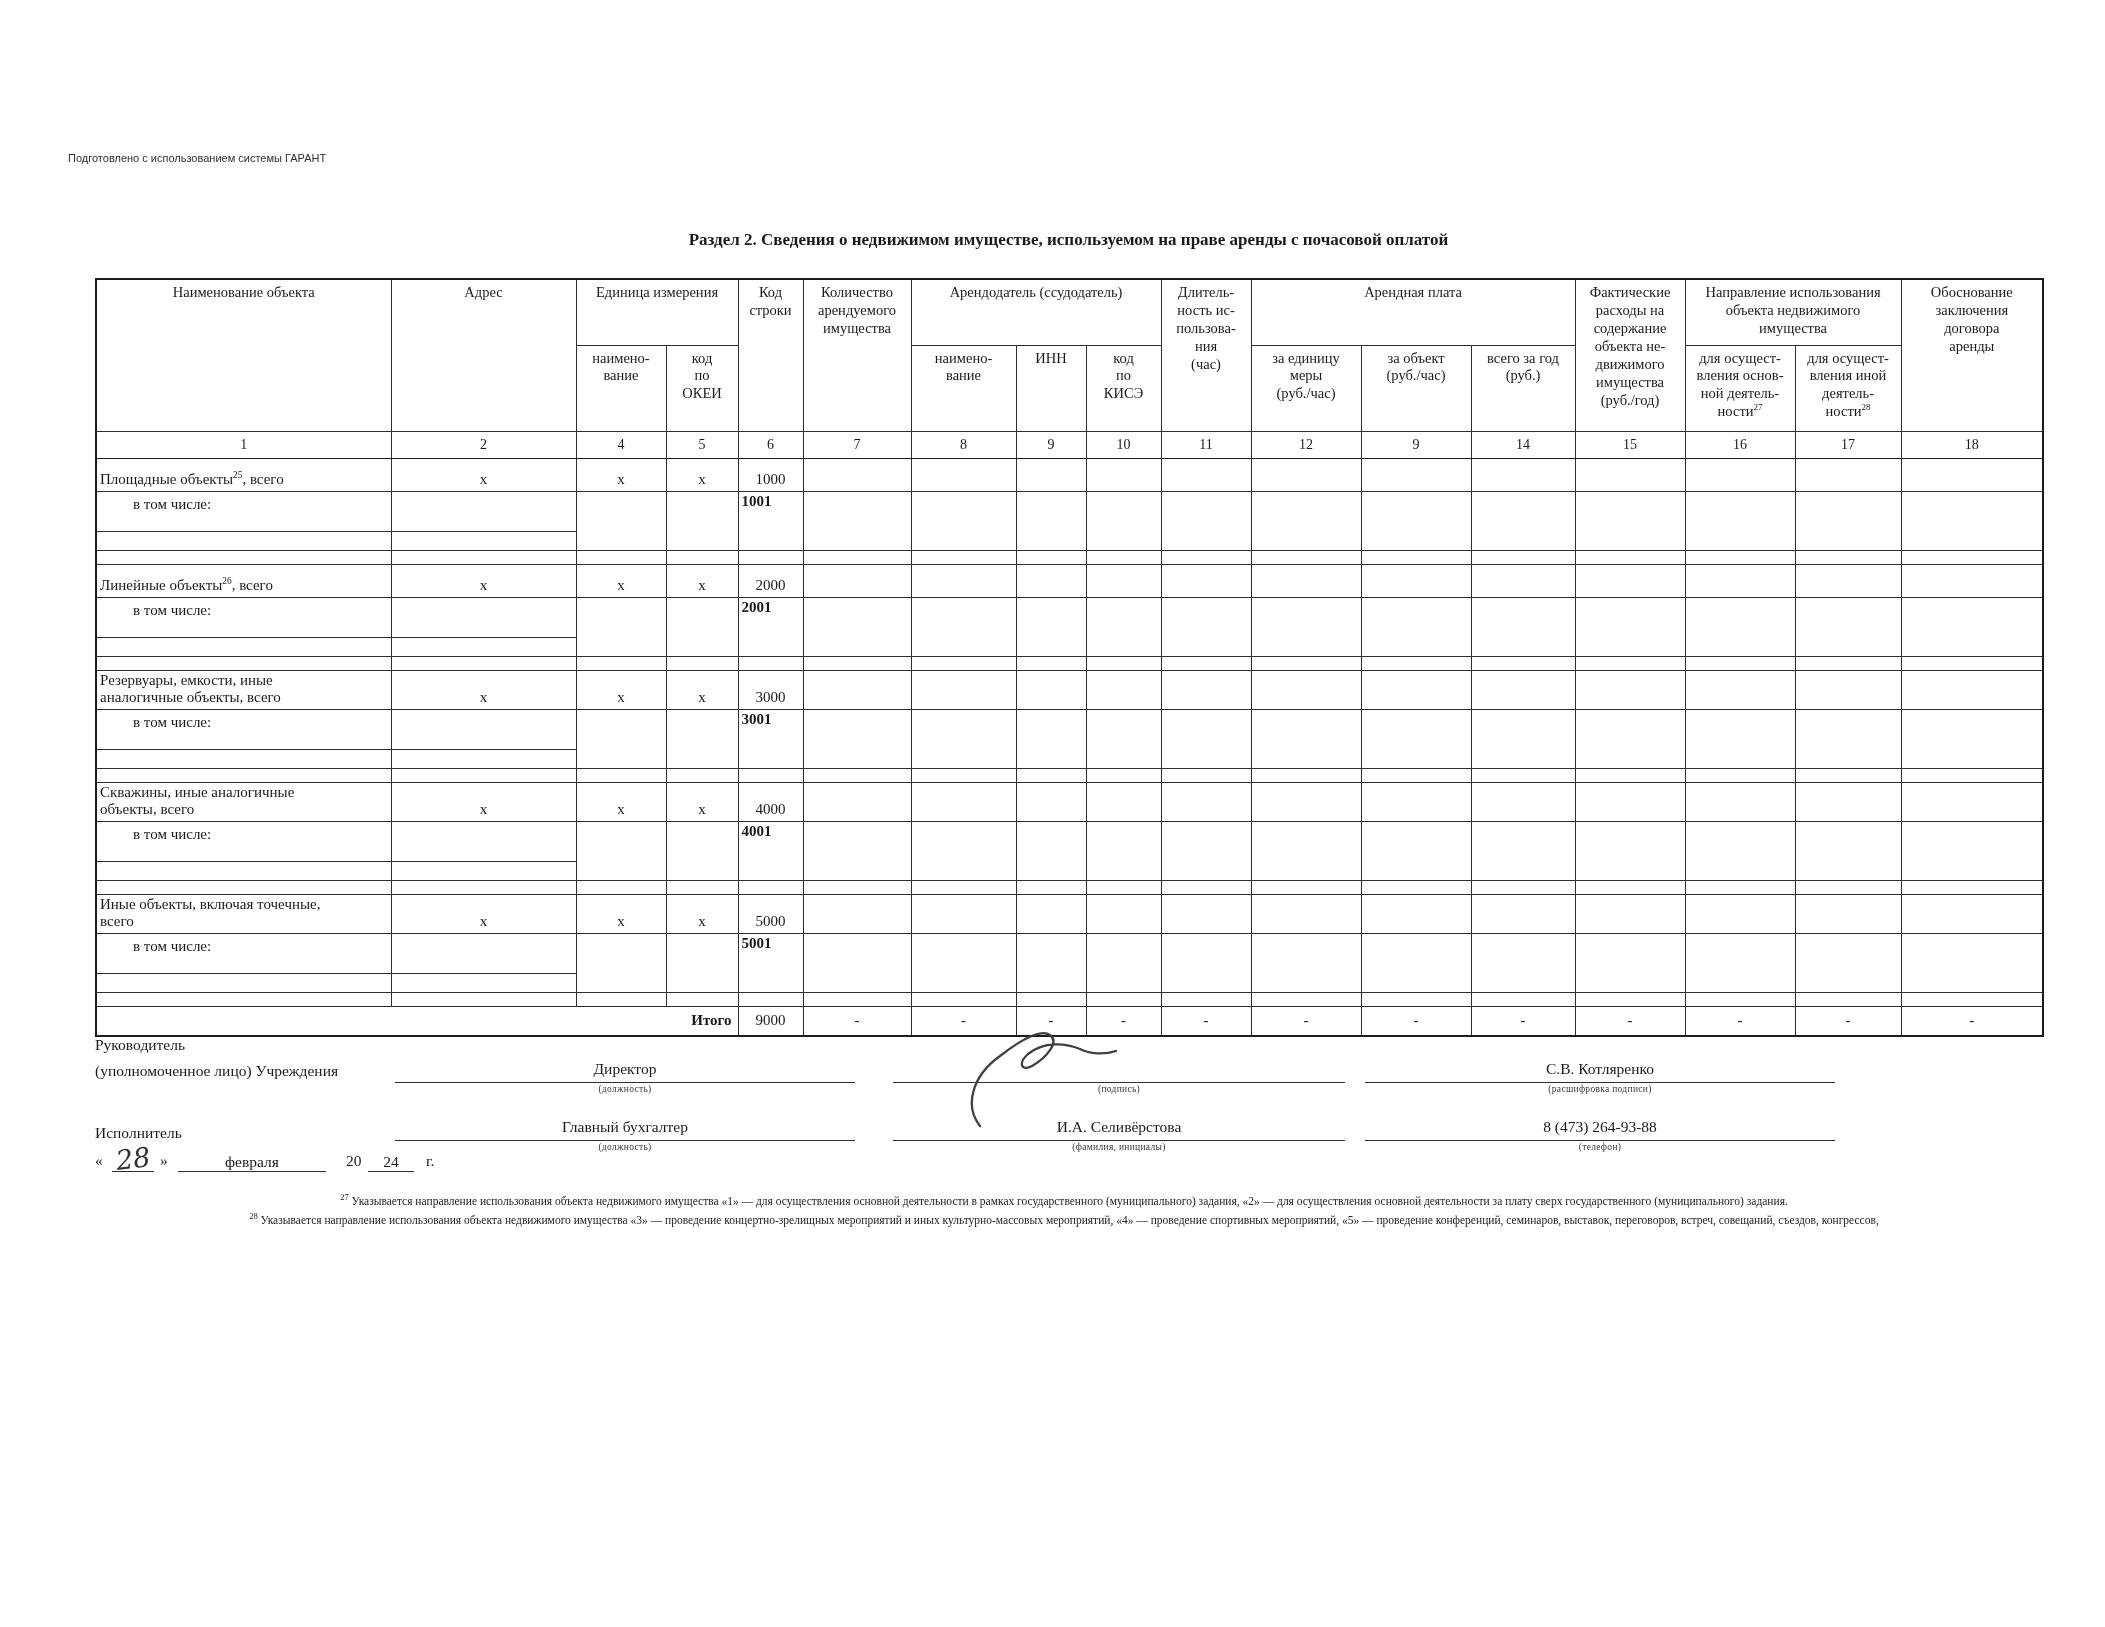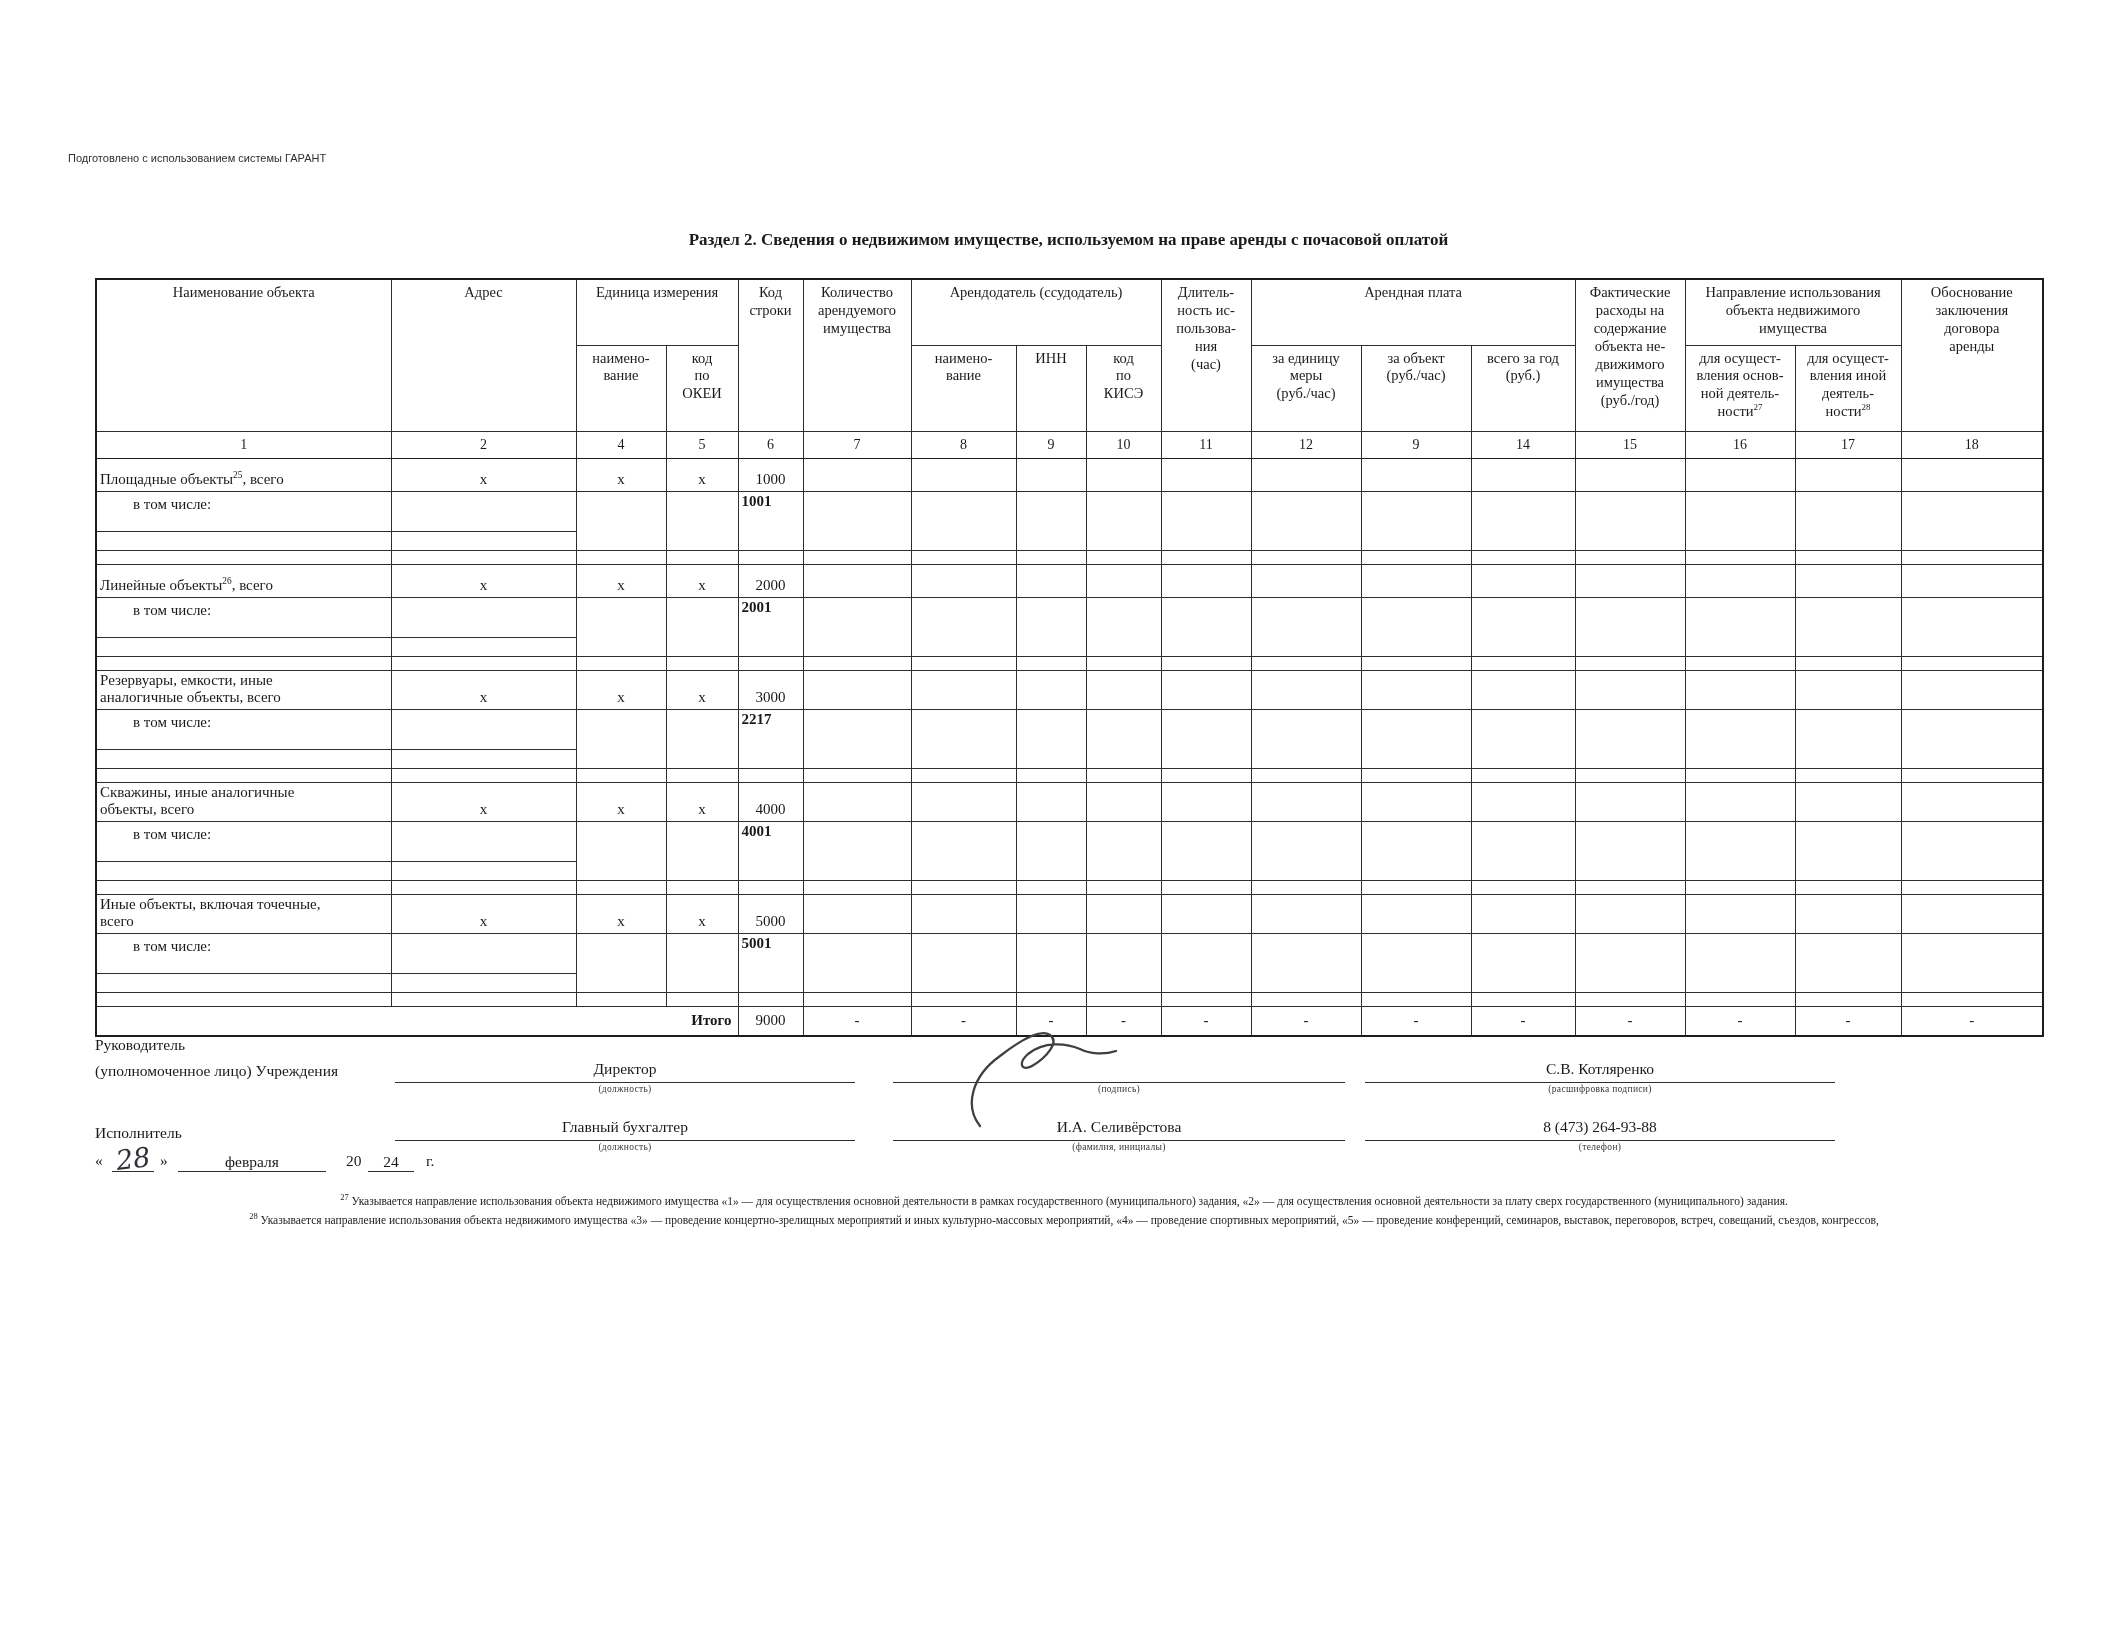--- a/index.html
+++ b/index.html
@@ -299,21 +299,21 @@
           <td></td>
           <td></td>
           <td></td>
           <td></td>
         </tr>
         <tr class="r-incl">
           <td class="c-name incl">в том числе:</td>
           <td></td>
           <td rowspan="2"></td>
           <td rowspan="2"></td>
-          <td class="subcode" rowspan="2">2217</td>
+          <td class="subcode" rowspan="2">3001</td>
           <td rowspan="2"></td>
           <td rowspan="2"></td>
           <td rowspan="2"></td>
           <td rowspan="2"></td>
           <td rowspan="2"></td>
           <td rowspan="2"></td>
           <td rowspan="2"></td>
           <td rowspan="2"></td>
           <td rowspan="2"></td>
           <td rowspan="2"></td>

